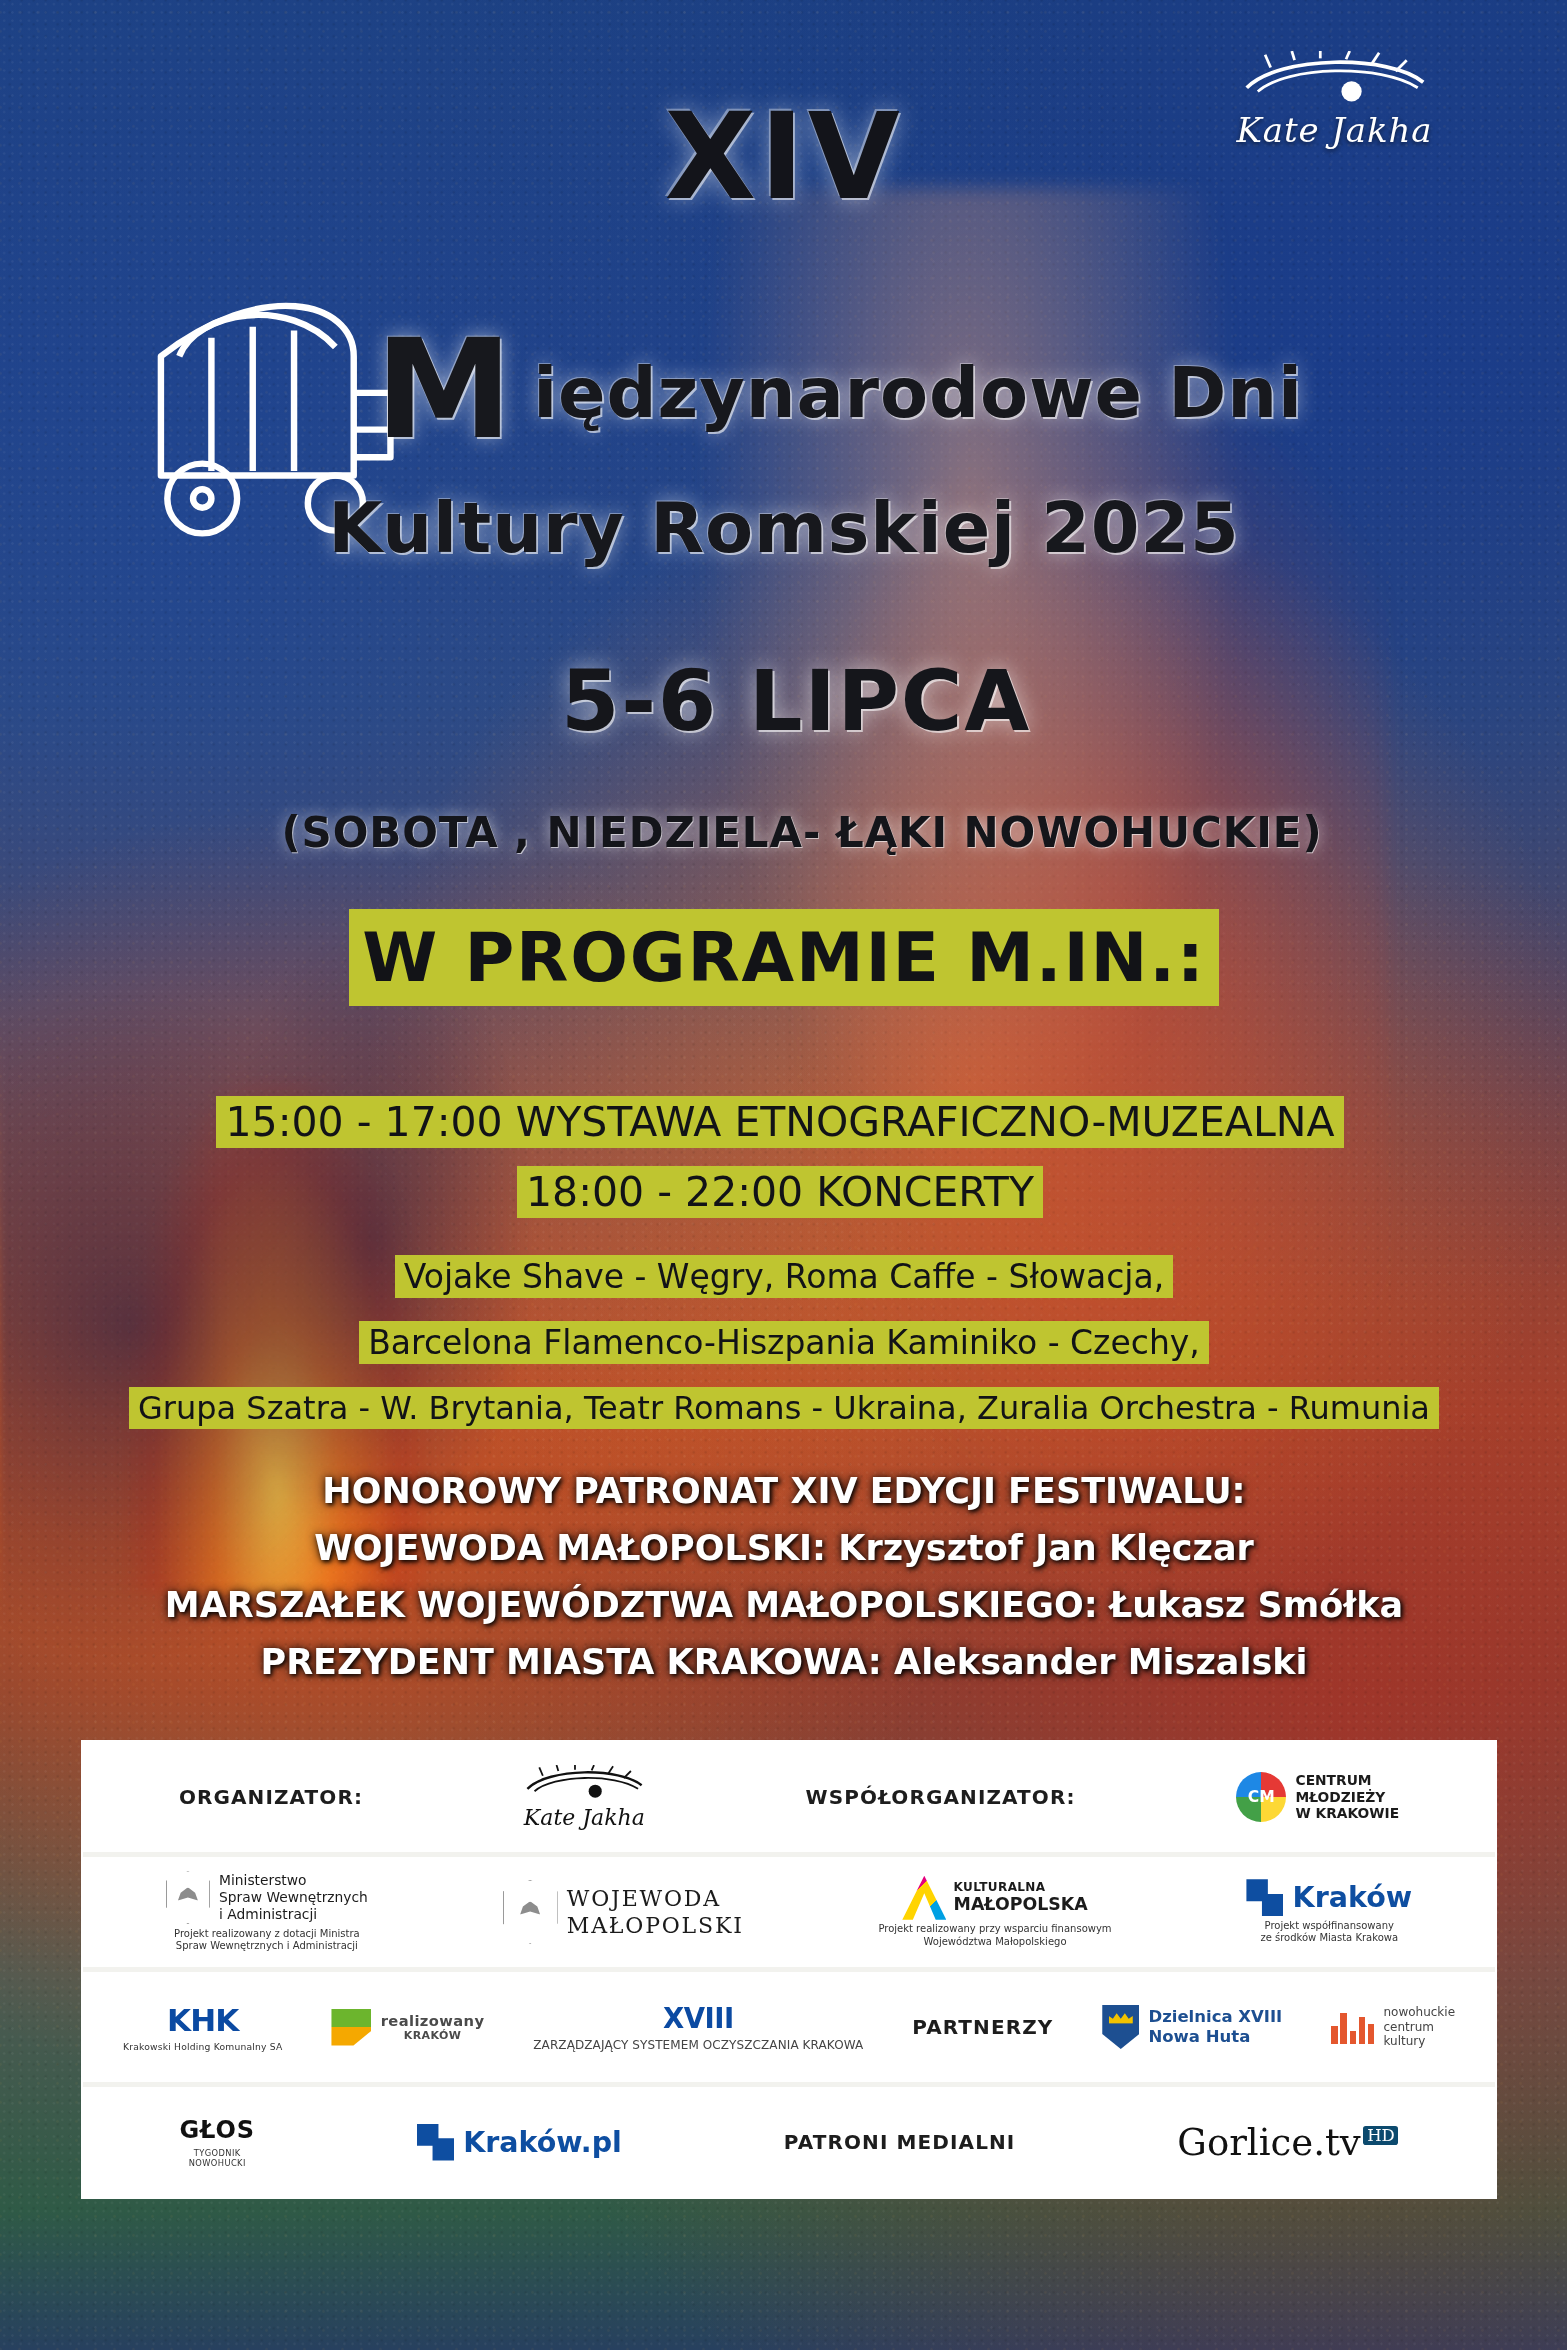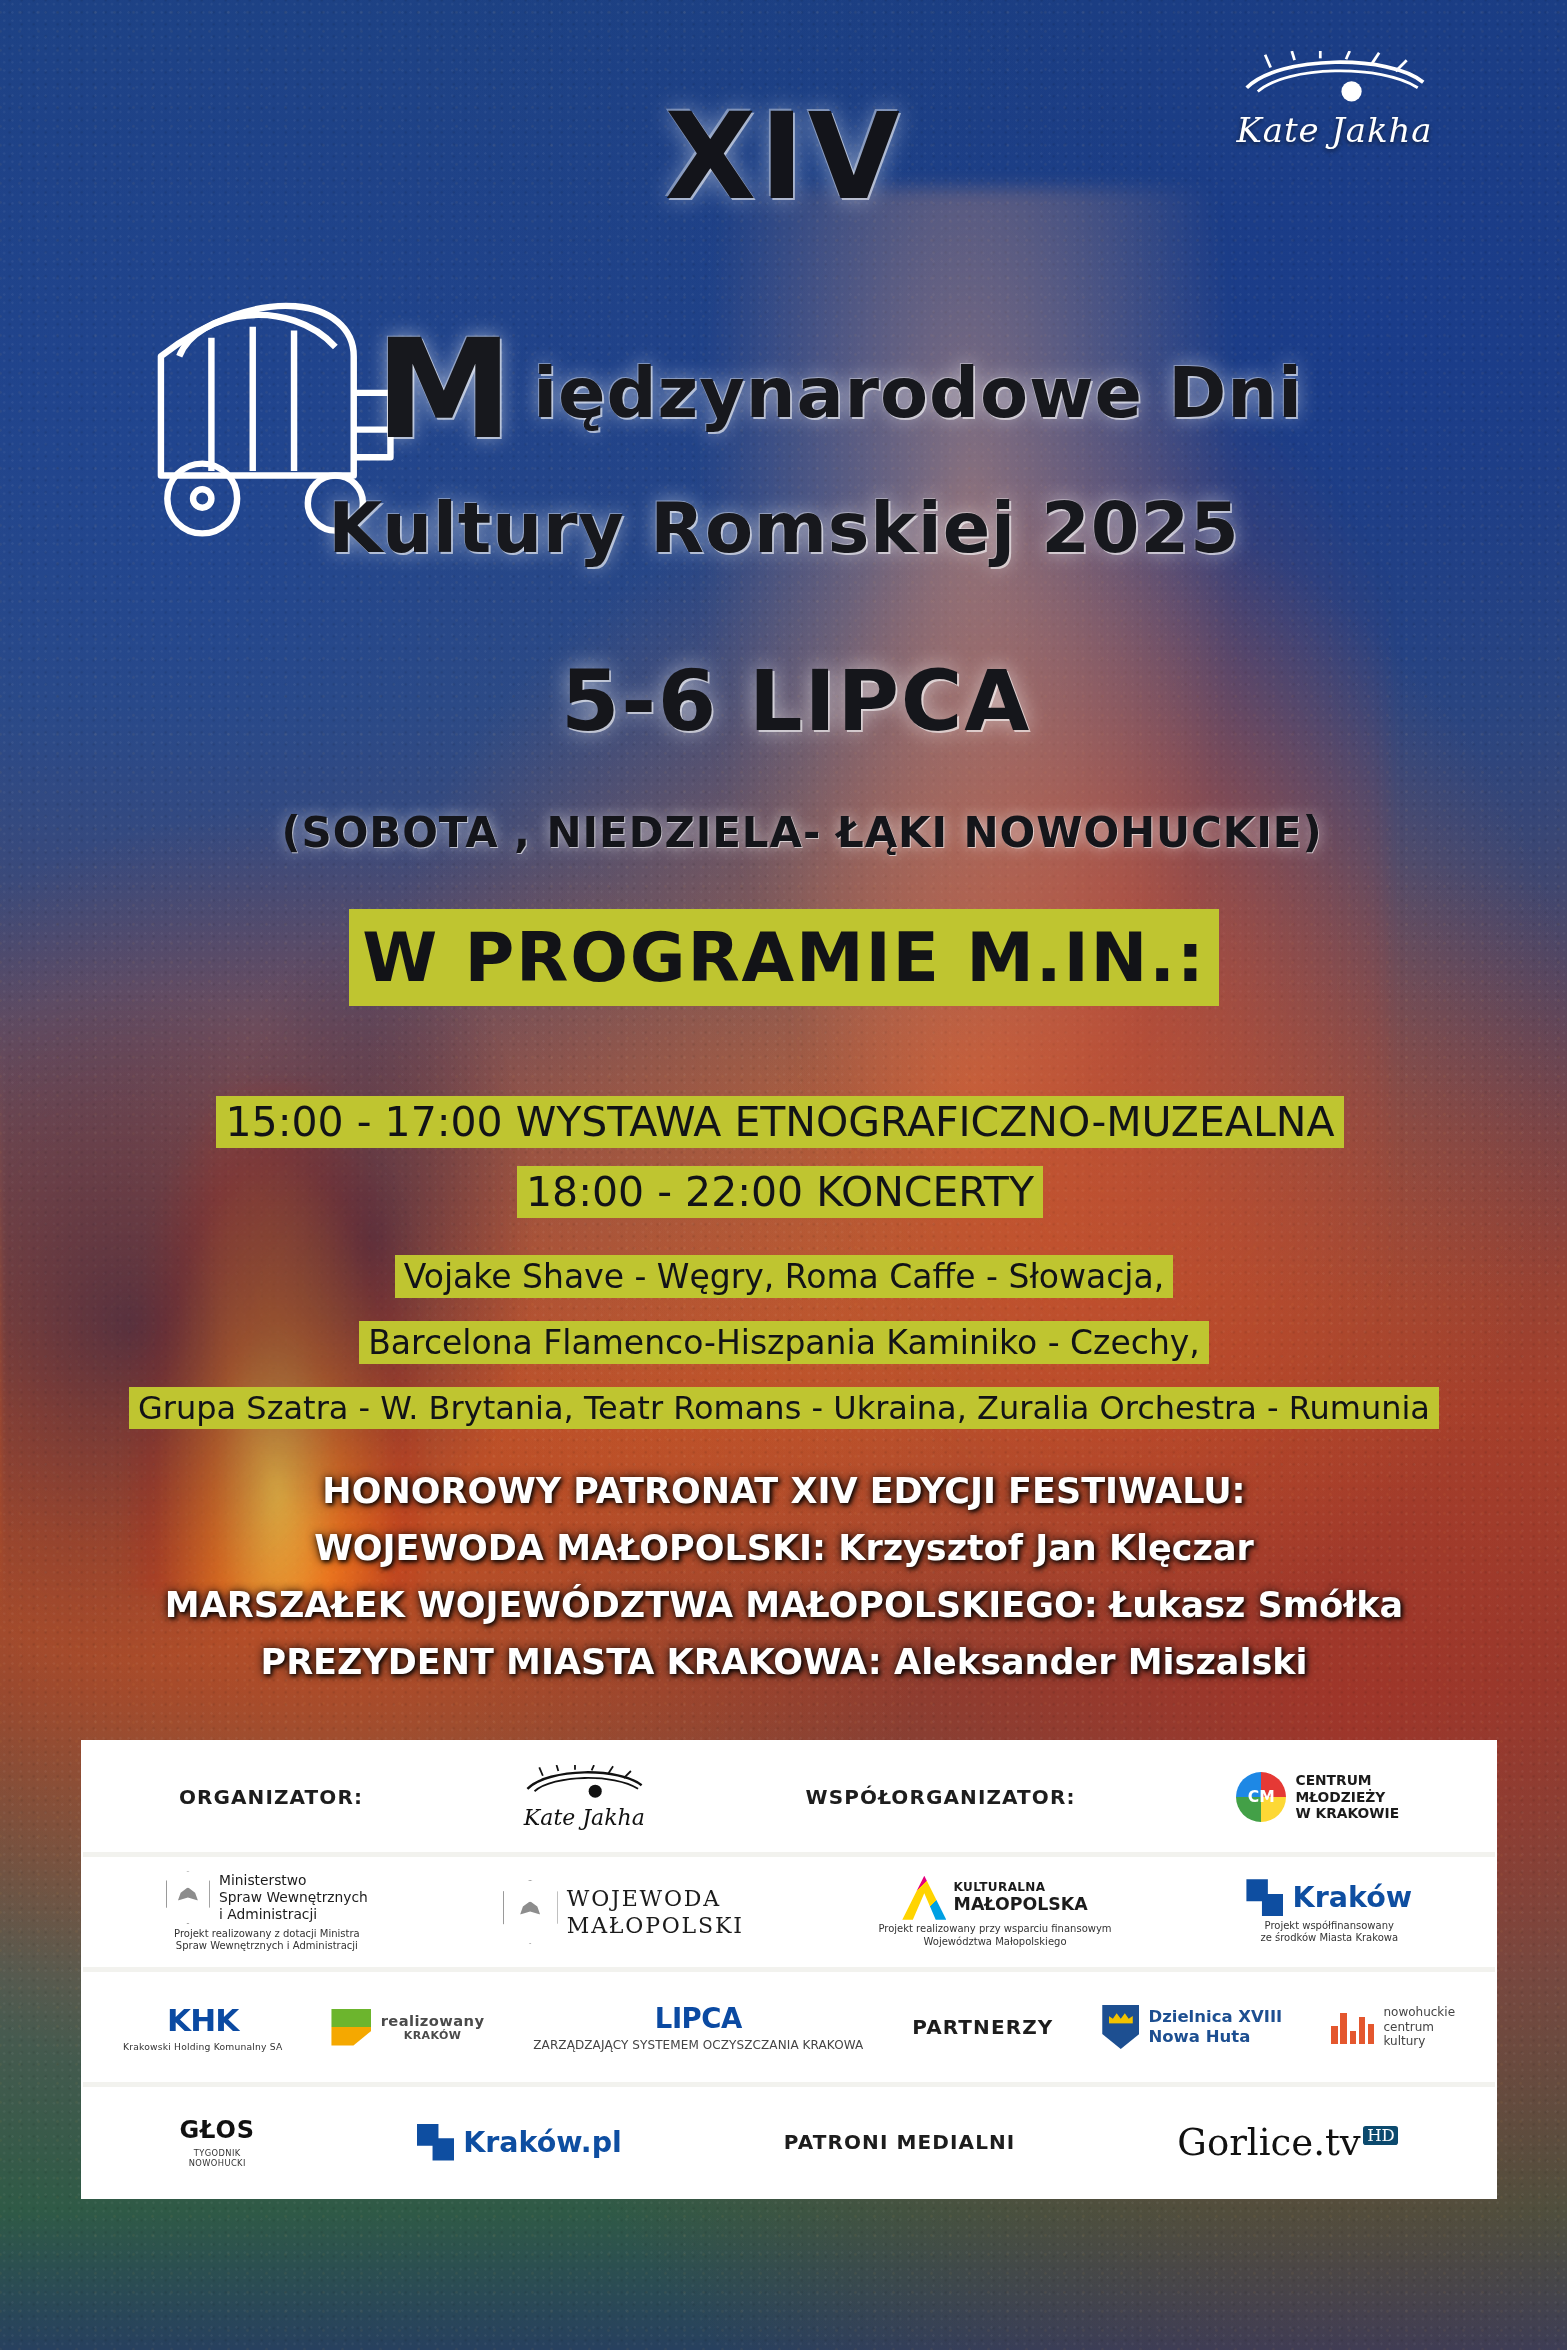--- a/index.html
+++ b/index.html
@@ -506,21 +506,21 @@
 
         <div class="sitem">
           <div class="eko-mark"></div>
           <div class="stack" style="gap:0.9px;">
             <div class="eko-text g">realizowany</div>
             <div class="eko-text" style="font-size:11px;">KRAKÓW</div>
           </div>
         </div>
 
         <div class="sitem stack">
-          <div class="mpo">LIPCA</div>
+          <div class="mpo">XVIII</div>
           <div class="mpo-sub">ZARZĄDZAJĄCY SYSTEMEM OCZYSZCZANIA KRAKOWA</div>
         </div>
 
         <span class="slabel">PARTNERZY</span>
 
         <div class="sitem">
           <div class="crest"></div>
           <div class="dz-text" style="white-space: pre-line;">Dzielnica XVIII
 Nowa Huta</div>
         </div>

